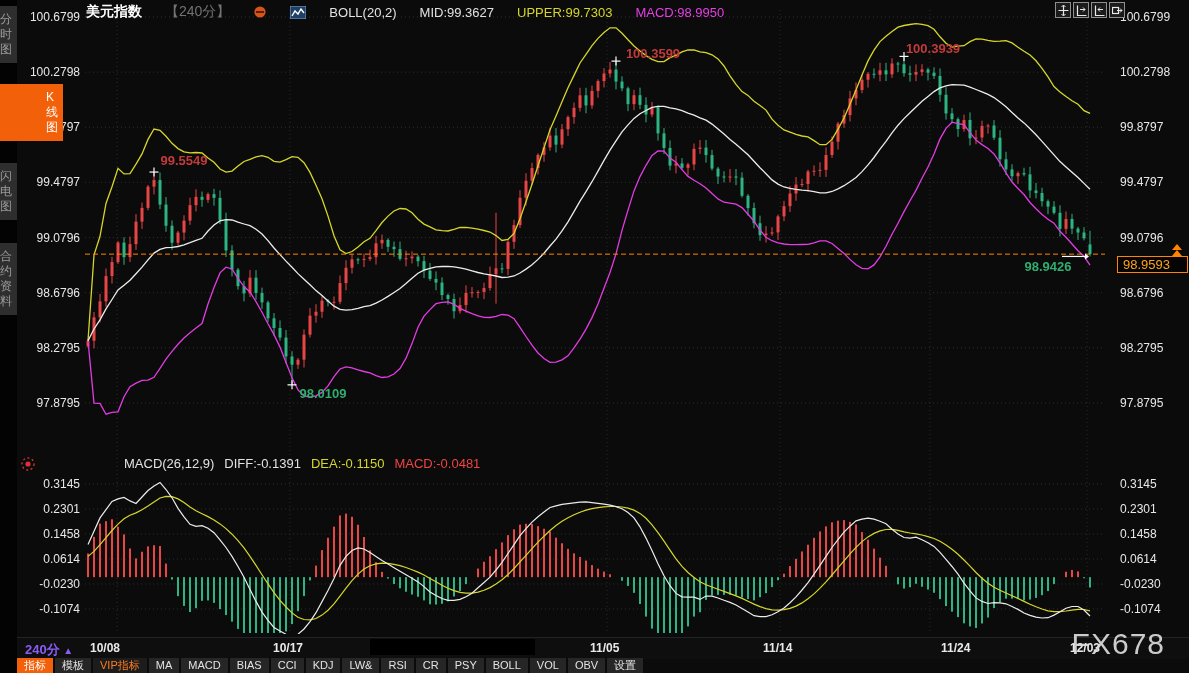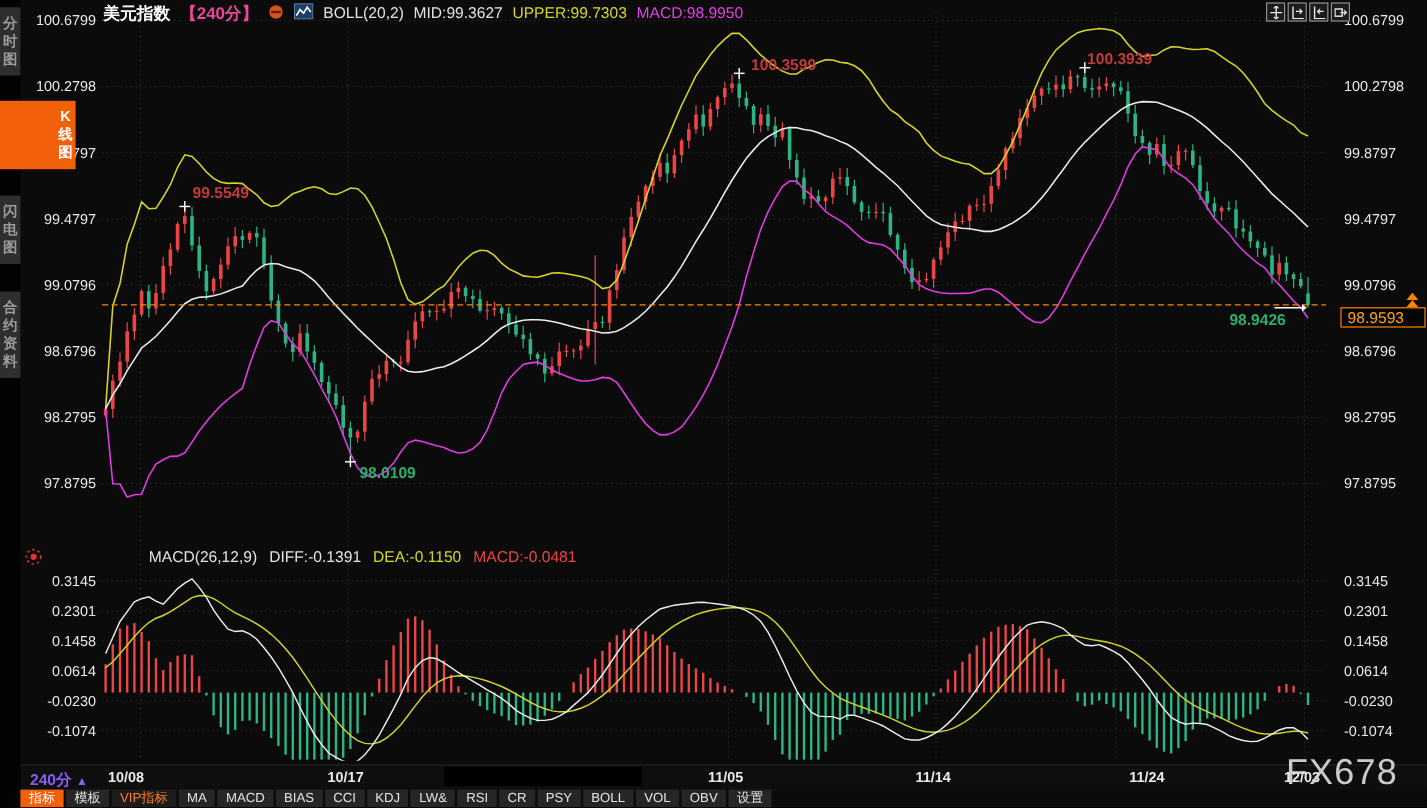--- a/index.html
+++ b/index.html
@@ -2,27 +2,27 @@
 <html><head>
 <meta charset="utf-8">
 <style>
   html,body{margin:0;padding:0;background:#000;}
   .app{position:relative;width:1189px;height:673px;background:#0b0b0c;overflow:hidden;
        font-family:"Liberation Sans","DejaVu Sans",sans-serif;}
   svg#cv{position:absolute;left:0;top:0;}
   
   .sidebar{position:absolute;left:0;top:0;width:17px;height:673px;background:#030303;z-index:5;}
   .vtab{position:absolute;left:0;width:17px;background:#2e2e2e;color:#9b9b9b;font-size:12px;
-        line-height:15px;text-align:center;padding:6px 0;word-break:break-all;cursor:pointer;font-weight:bold;}
+        line-height:15px;padding:6px 0;word-break:break-all;cursor:pointer;}
   .vtab.active{background:#f2600a;color:#ffffff;padding-left:46px;}
   
-  .hdr{position:absolute;left:86px;top:3px;height:18px;display:flex;gap:8px;
+  .hdr{position:absolute;left:86px;top:3px;height:18px;display:flex;align-items:center;gap:23px;
        font-size:13px;z-index:6;white-space:nowrap;}
   .hdr .sym{color:#ffffff;font-weight:bold;font-size:14px;}
-  .hdr .per{color:#ec4899;font-weight:bold;font-size:14px;}
+  .hdr .per{color:#737373;font-weight:normal;font-size:14px;}
   .hdr .w{color:#e2e2e2;}
   .hdr .y{color:#d6d62a;}
   .hdr .m{color:#e43ee4;}
   
   .wbtns{position:absolute;left:1055px;top:2px;display:flex;gap:2px;z-index:6;}
   .wb{width:14px;height:14px;border:1px solid #8f8f8f;background:#1b1b1b;display:flex;
       align-items:center;justify-content:center;cursor:pointer;}
   
   .mhdr{position:absolute;left:84px;top:456px;display:flex;align-items:center;gap:10px;
         font-size:13px;z-index:6;white-space:nowrap;margin-left:40px;}

